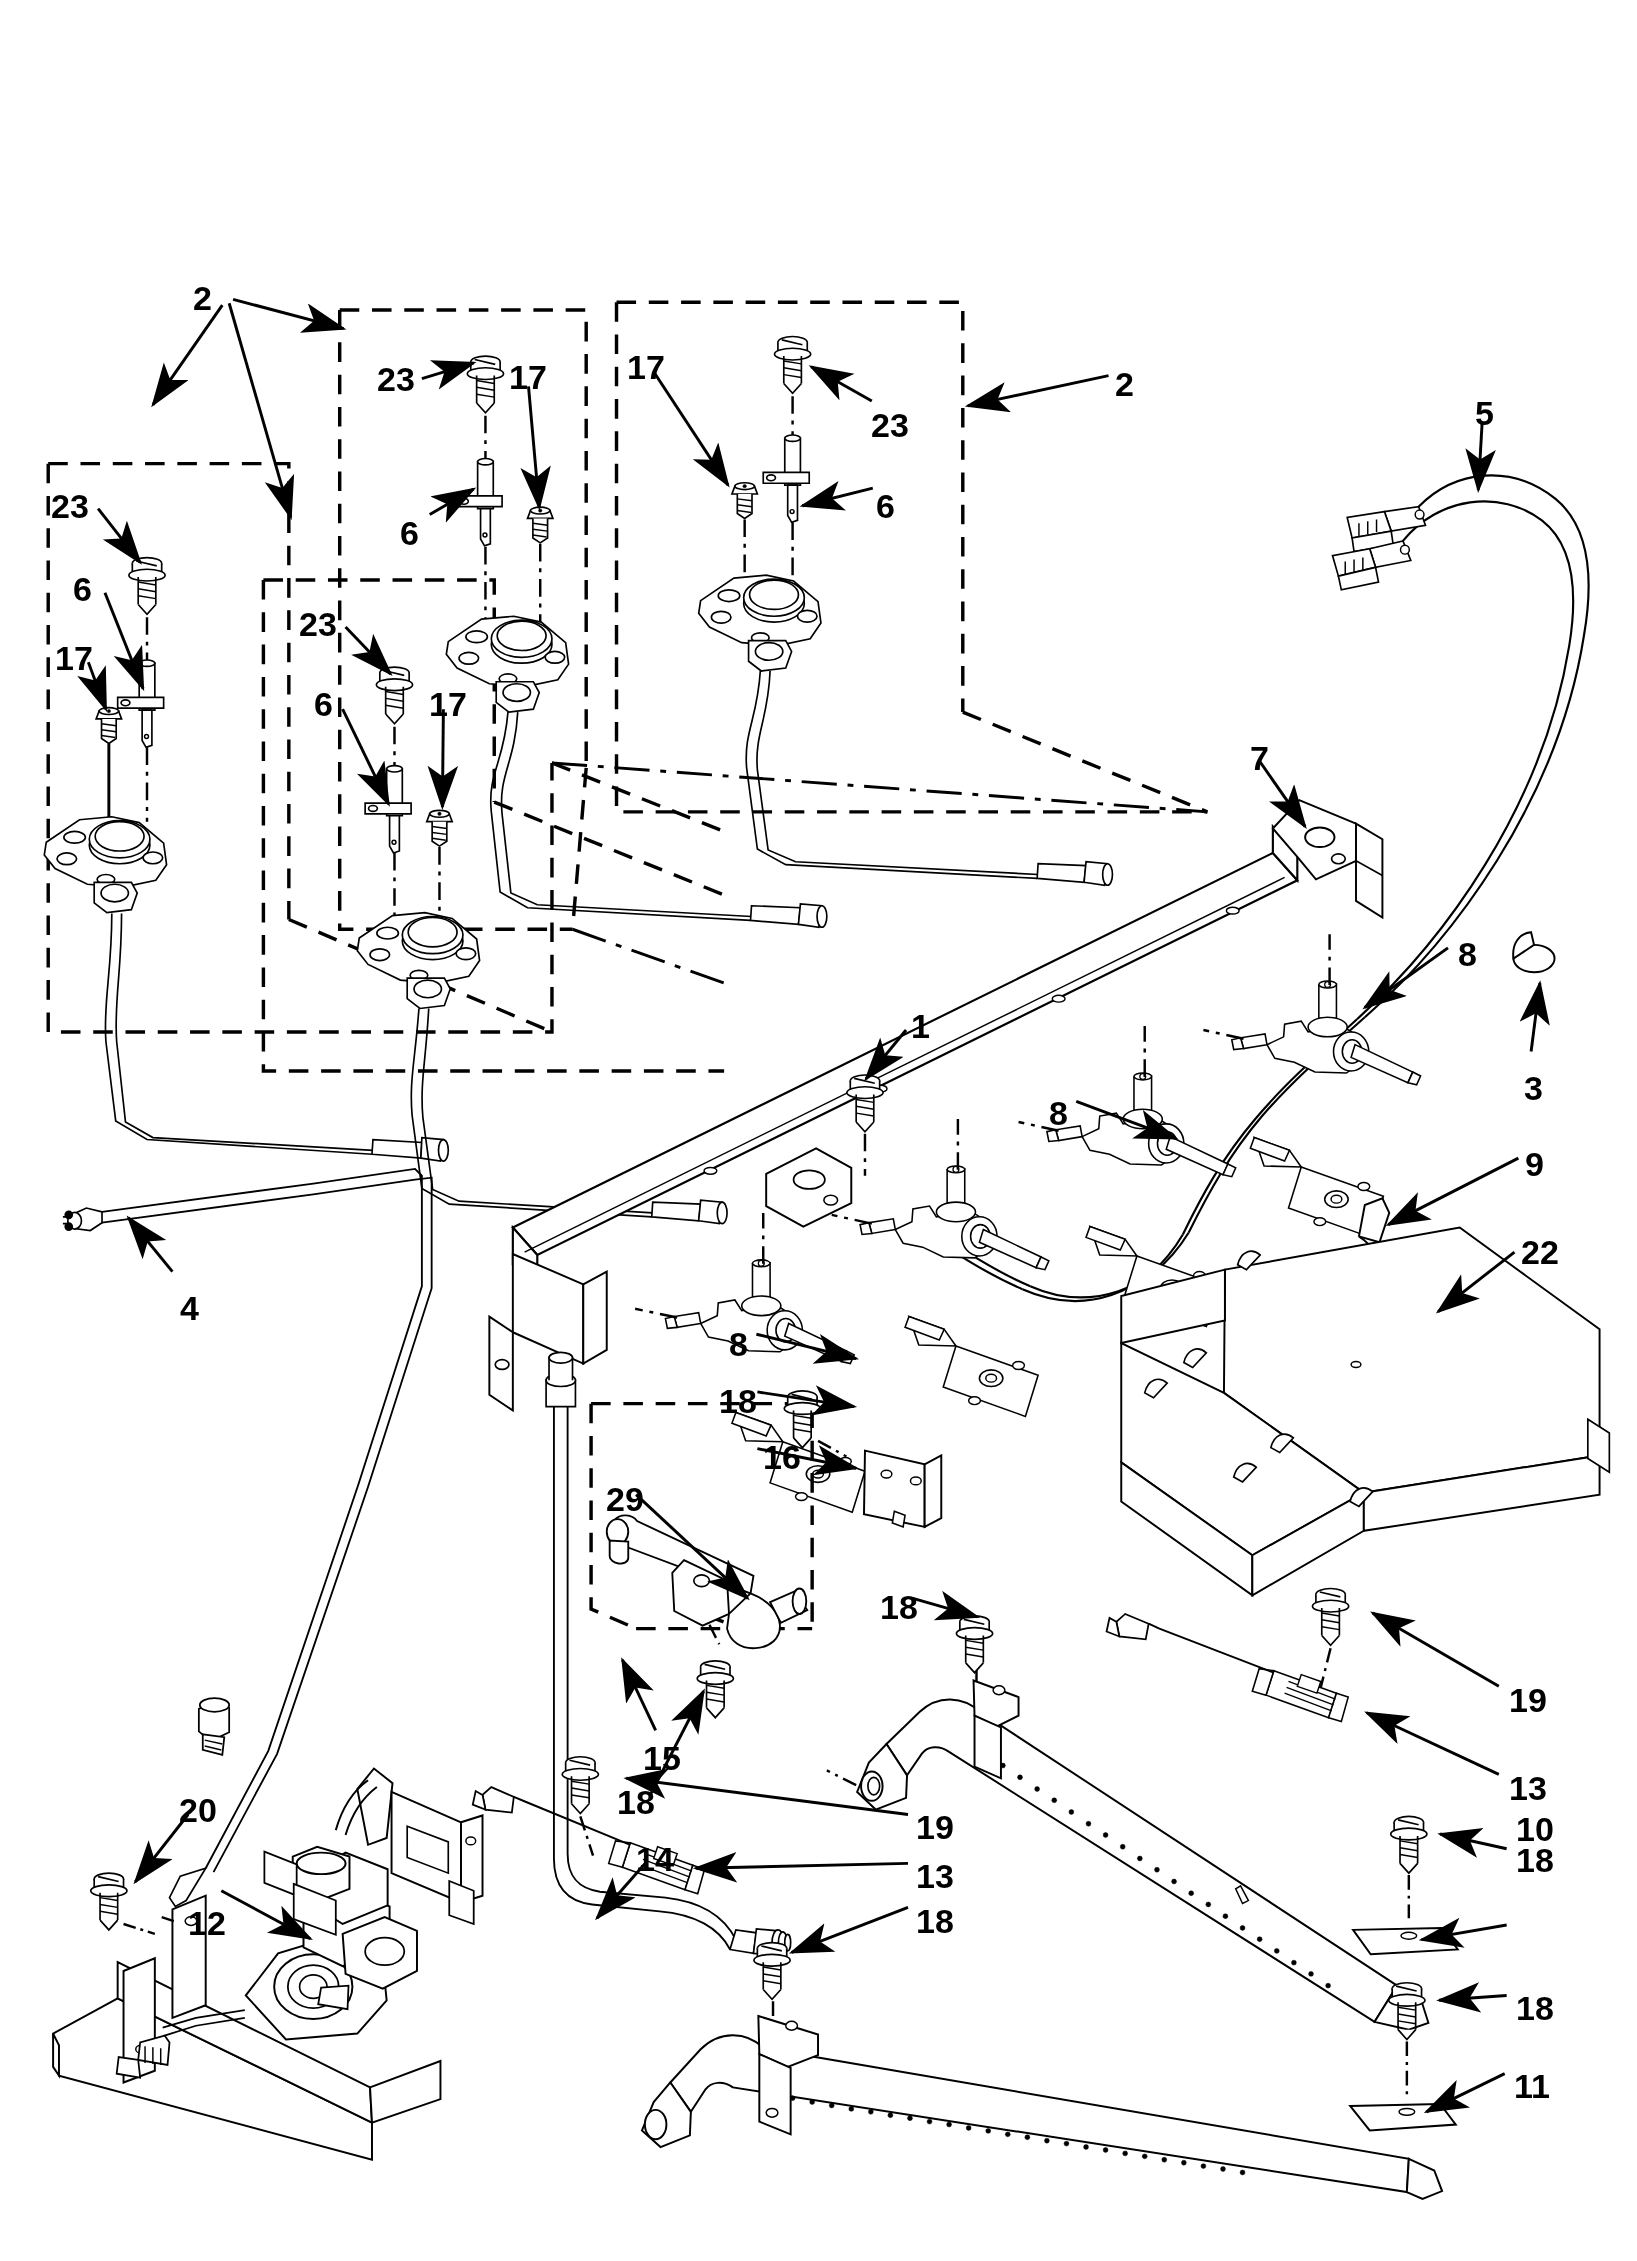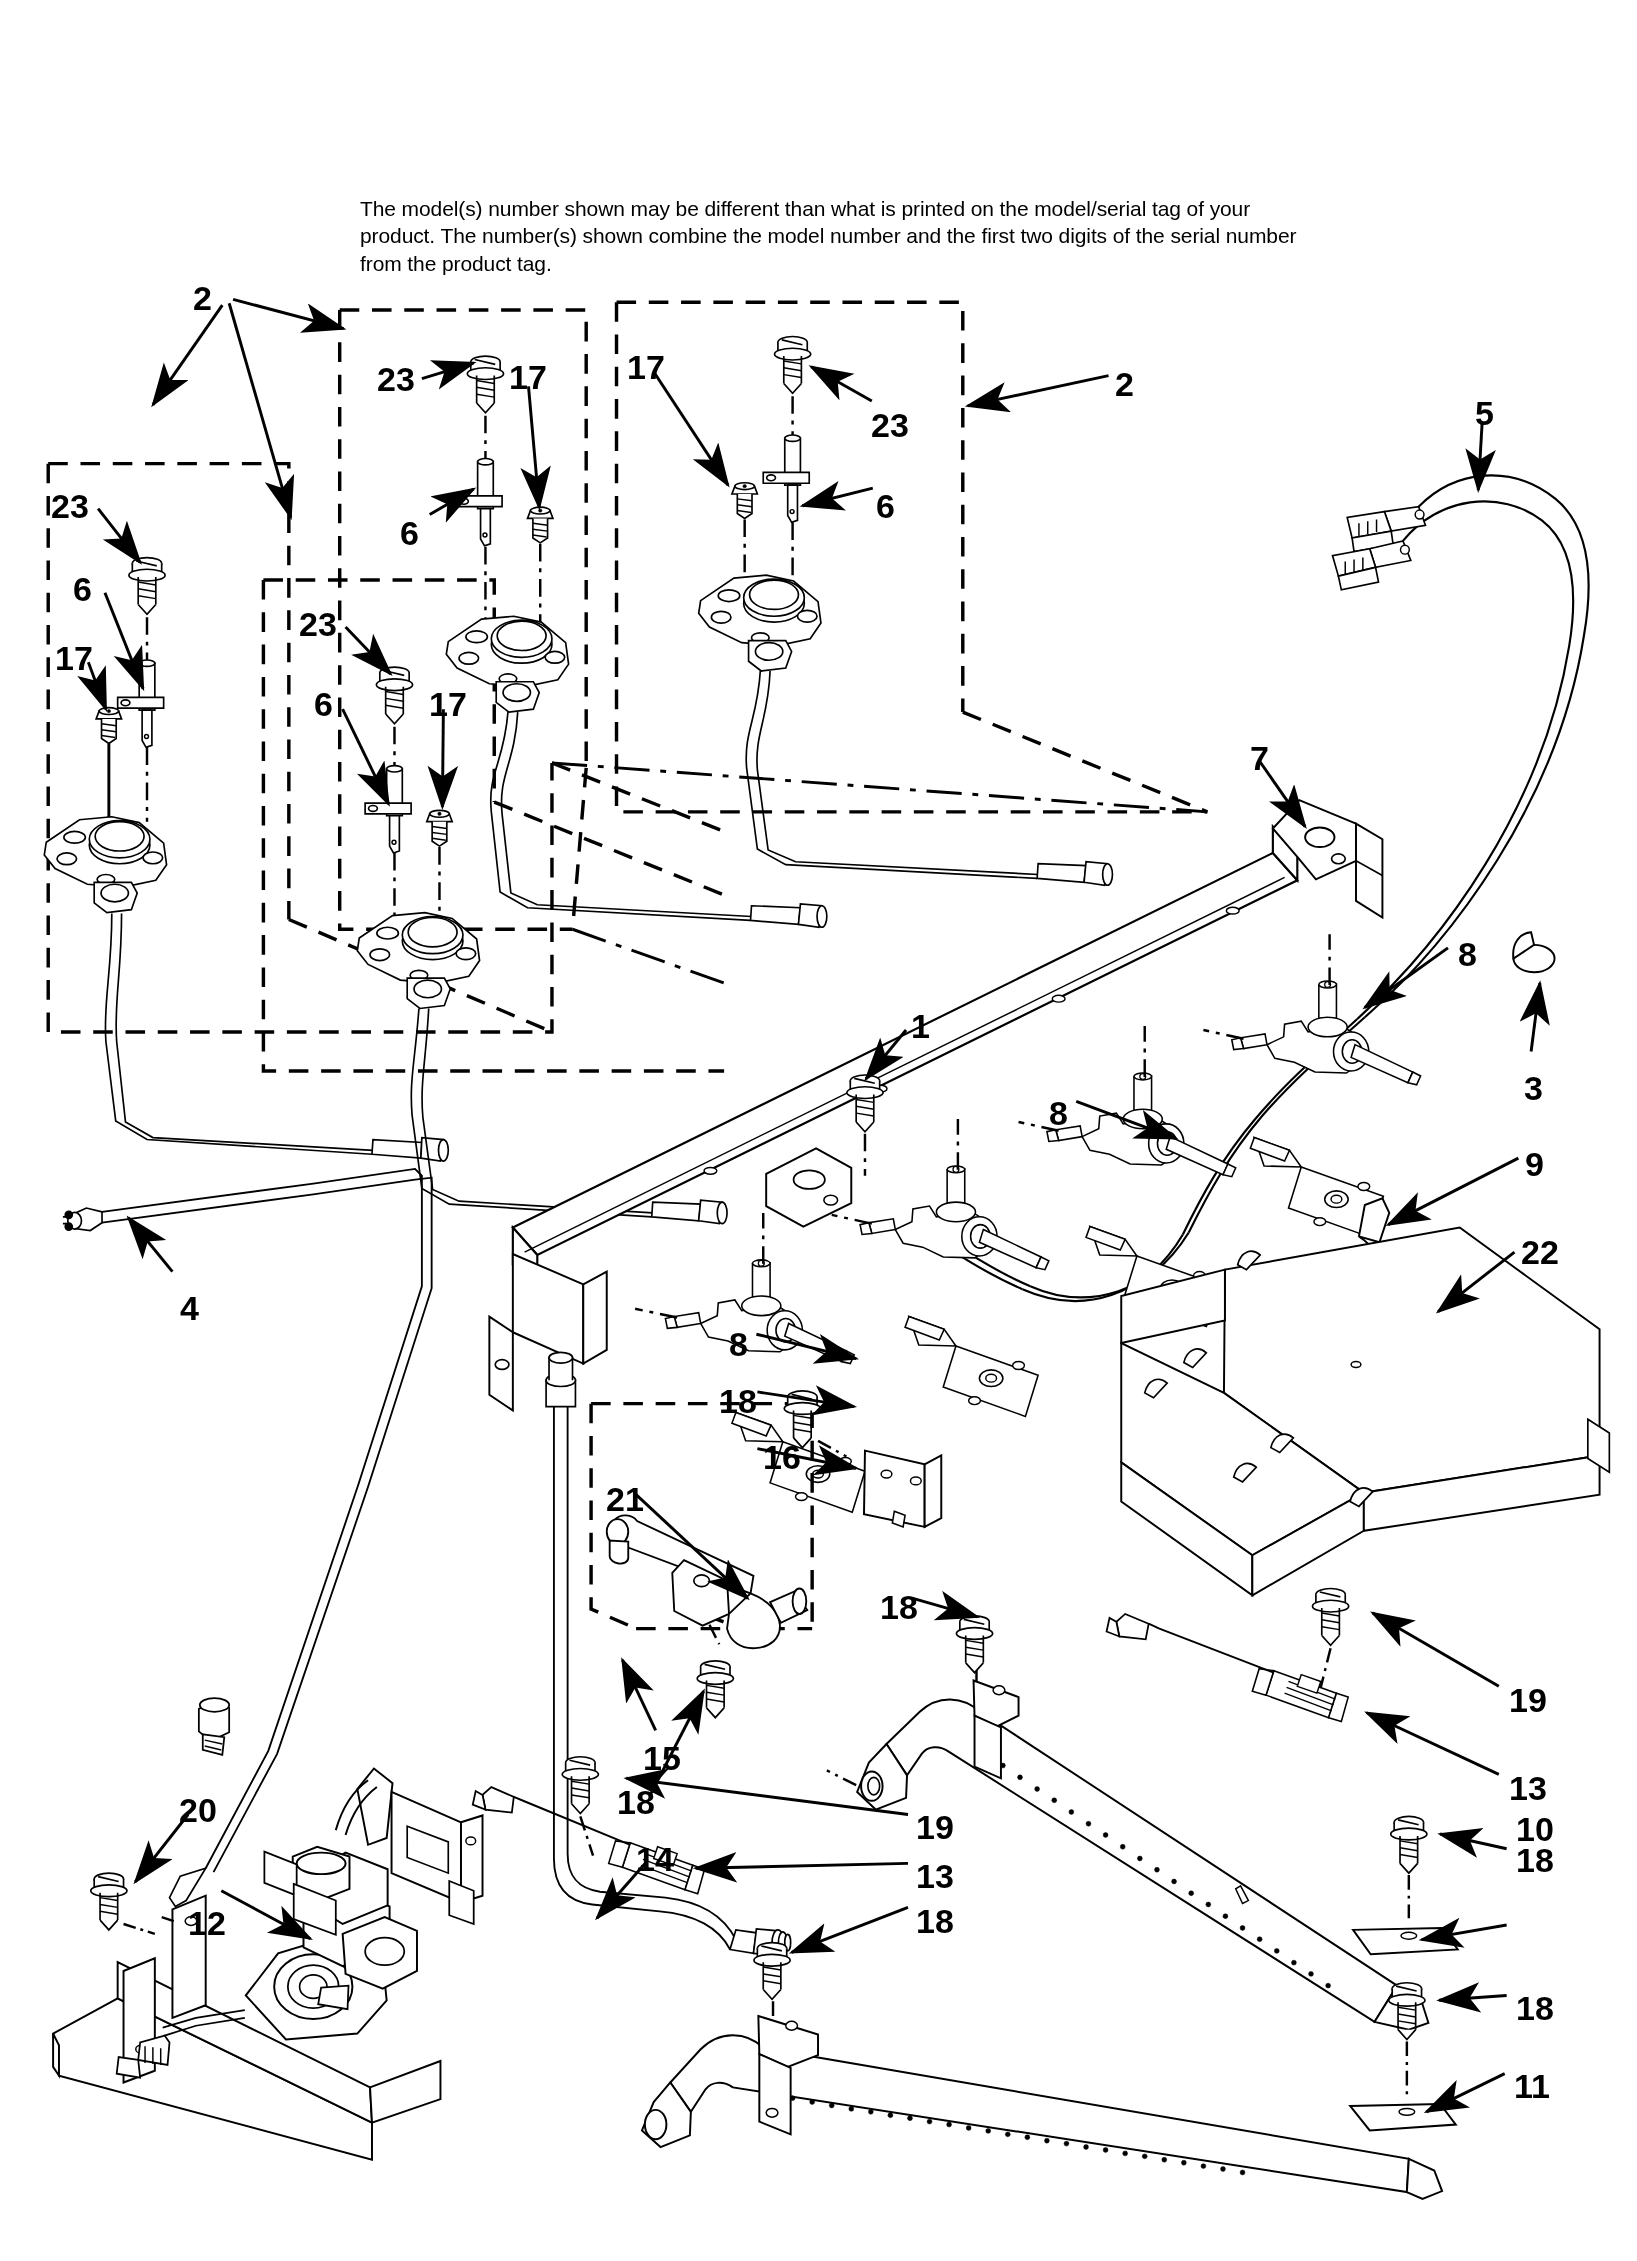--- a/index.html
+++ b/index.html
@@ -605,21 +605,20 @@
 
         <path d="M3076,4240 L2916,4318"></path>
 
         <path d="M384,3710 L276,3848"></path>
 
         <path d="M452,3866 L634,3964"></path>
       </g>
     </g>
   </svg>
 
-  <div class="note" style="left:360px; top:195px; width:959px;">The model(s) number shown may be different than what is printed on the model/serial tag of your product. The number(s) shown combine the model number and the first two digits of the serial number from the product tag.</div>
 
   <div class="cal" style="left:193px;  top:281px;">2</div>
   <div class="cal" style="left:51px;  top:489px;">23</div>
   <div class="cal" style="left:73px;  top:572px;">6</div>
   <div class="cal" style="left:55px;  top:641px;">17</div>
   <div class="cal" style="left:377px;  top:362px;">23</div>
   <div class="cal" style="left:509px; top:360px;">17</div>
   <div class="cal" style="left:400px;  top:516px;">6</div>
   <div class="cal" style="left:627px; top:350px;">17</div>
   <div class="cal" style="left:871px; top:408px;">23</div>
@@ -633,21 +632,21 @@
   <div class="cal" style="left:1458px; top:937px;">8</div>
   <div class="cal" style="left:1524px; top:1071px;">3</div>
   <div class="cal" style="left:1525px; top:1147px;">9</div>
   <div class="cal" style="left:1521px; top:1235px;">22</div>
   <div class="cal" style="left:911px; top:1009px;">1</div>
   <div class="cal" style="left:1049px; top:1096px;">8</div>
   <div class="cal" style="left:729px; top:1327px;">8</div>
   <div class="cal" style="left:719px; top:1384px;">18</div>
   <div class="cal" style="left:719px; top:1440px;margin-left:44px;">16</div>
   <div class="cal" style="left:180px;  top:1291px;">4</div>
-  <div class="cal" style="left:606px; top:1482px;">21</div>
+  <div class="cal" style="left:606px; top:1482px;">29</div>
   <div class="cal" style="left:880px; top:1590px;">18</div>
   <div class="cal" style="left:643px; top:1741px;">15</div>
   <div class="cal" style="left:617px; top:1785px;">18</div>
   <div class="cal" style="left:636px; top:1842px;">14</div>
   <div class="cal" style="left:1509px; top:1683px;">19</div>
   <div class="cal" style="left:1509px; top:1771px;">13</div>
   <div class="cal" style="left:916px; top:1810px;">19</div>
   <div class="cal" style="left:916px; top:1859px;">13</div>
   <div class="cal" style="left:916px; top:1904px;">18</div>
   <div class="cal" style="left:1516px; top:1843px;">18</div>

